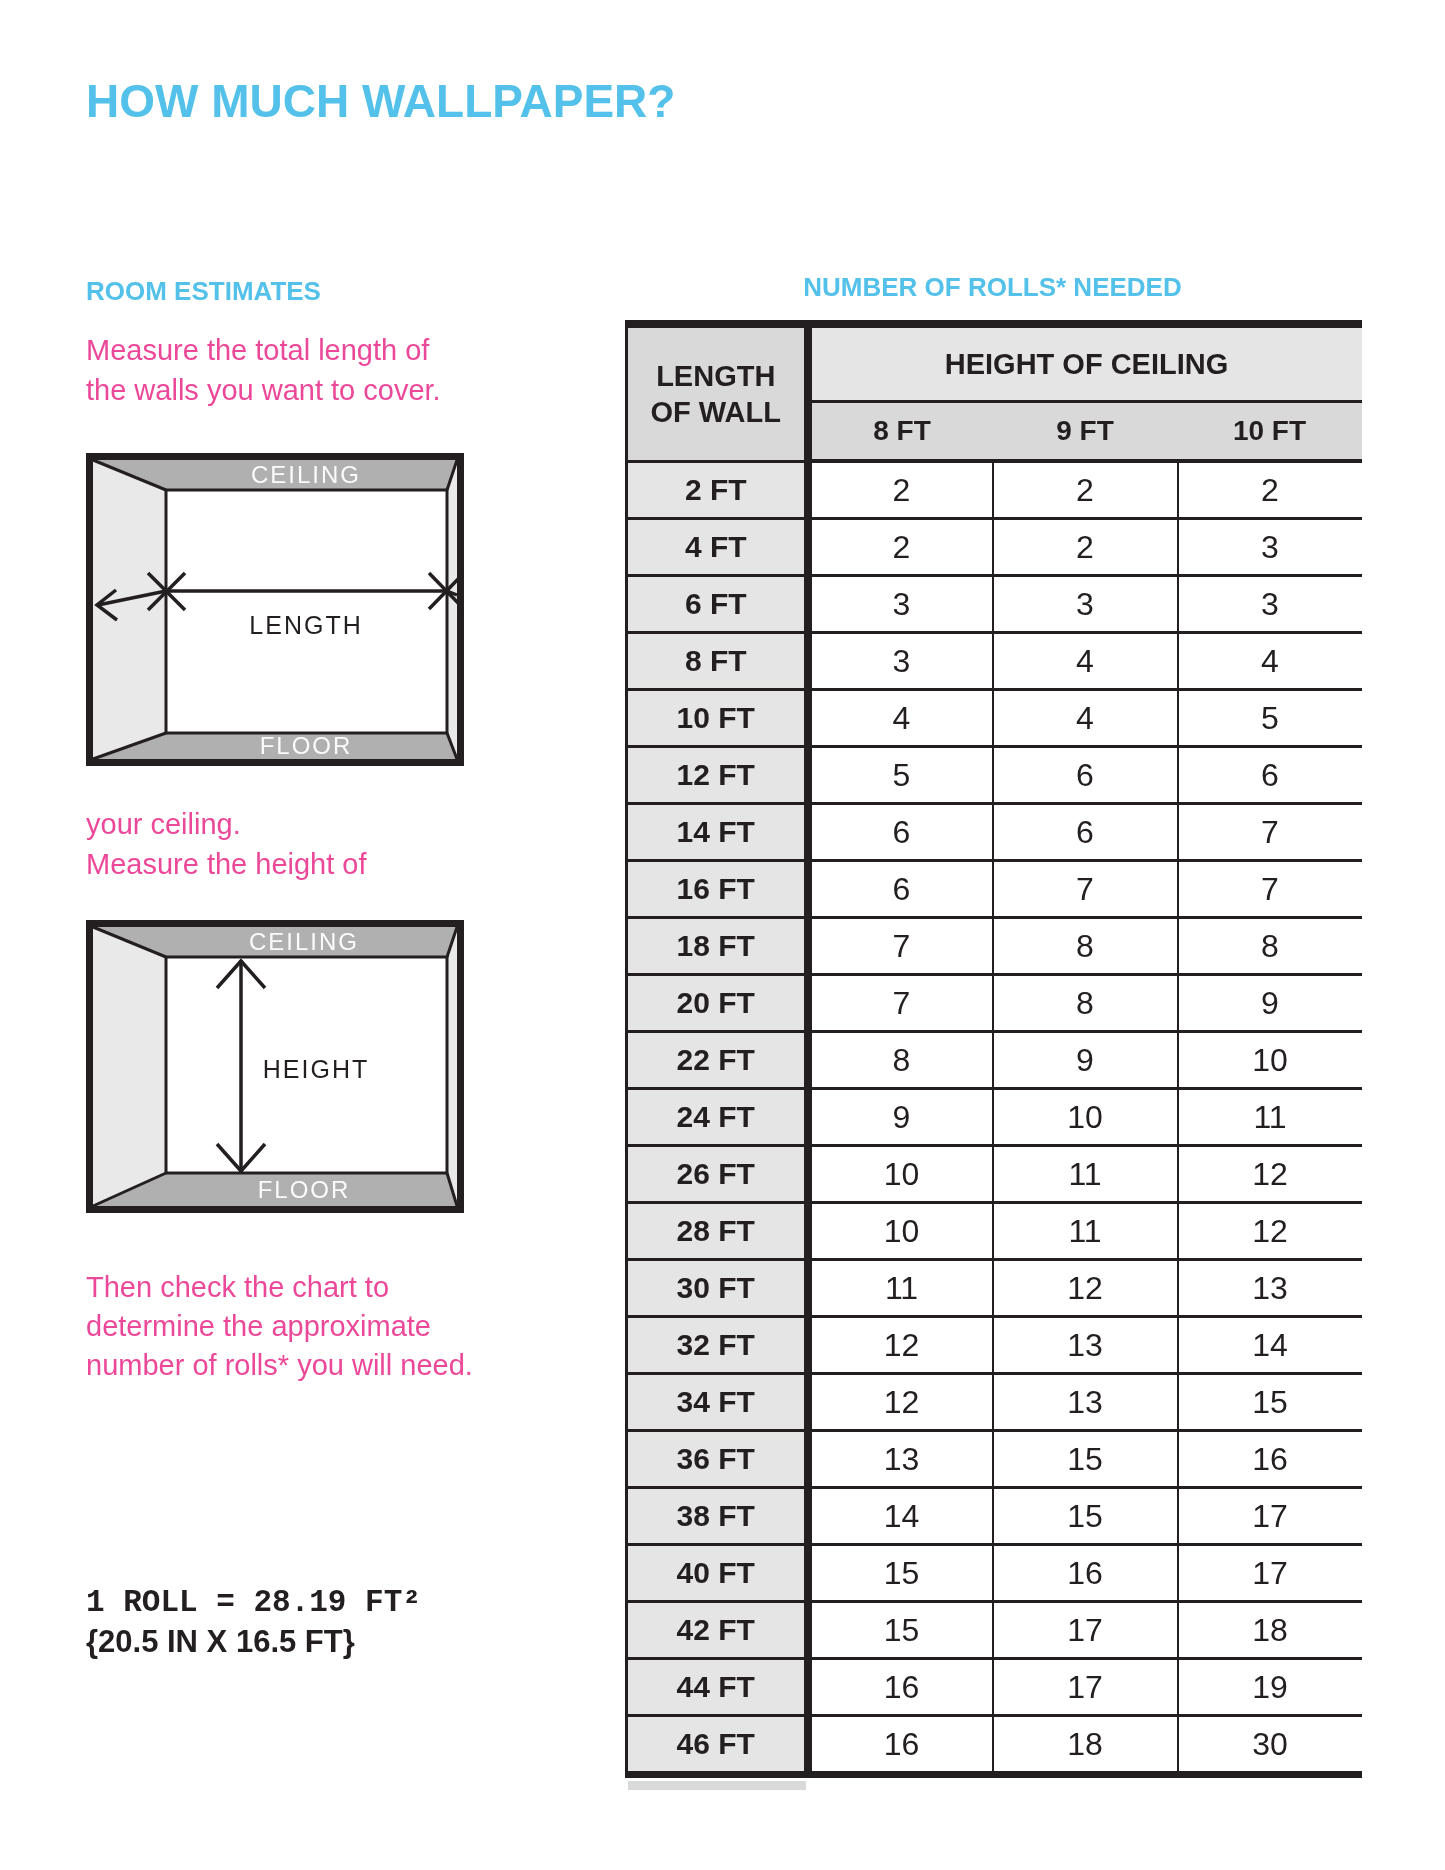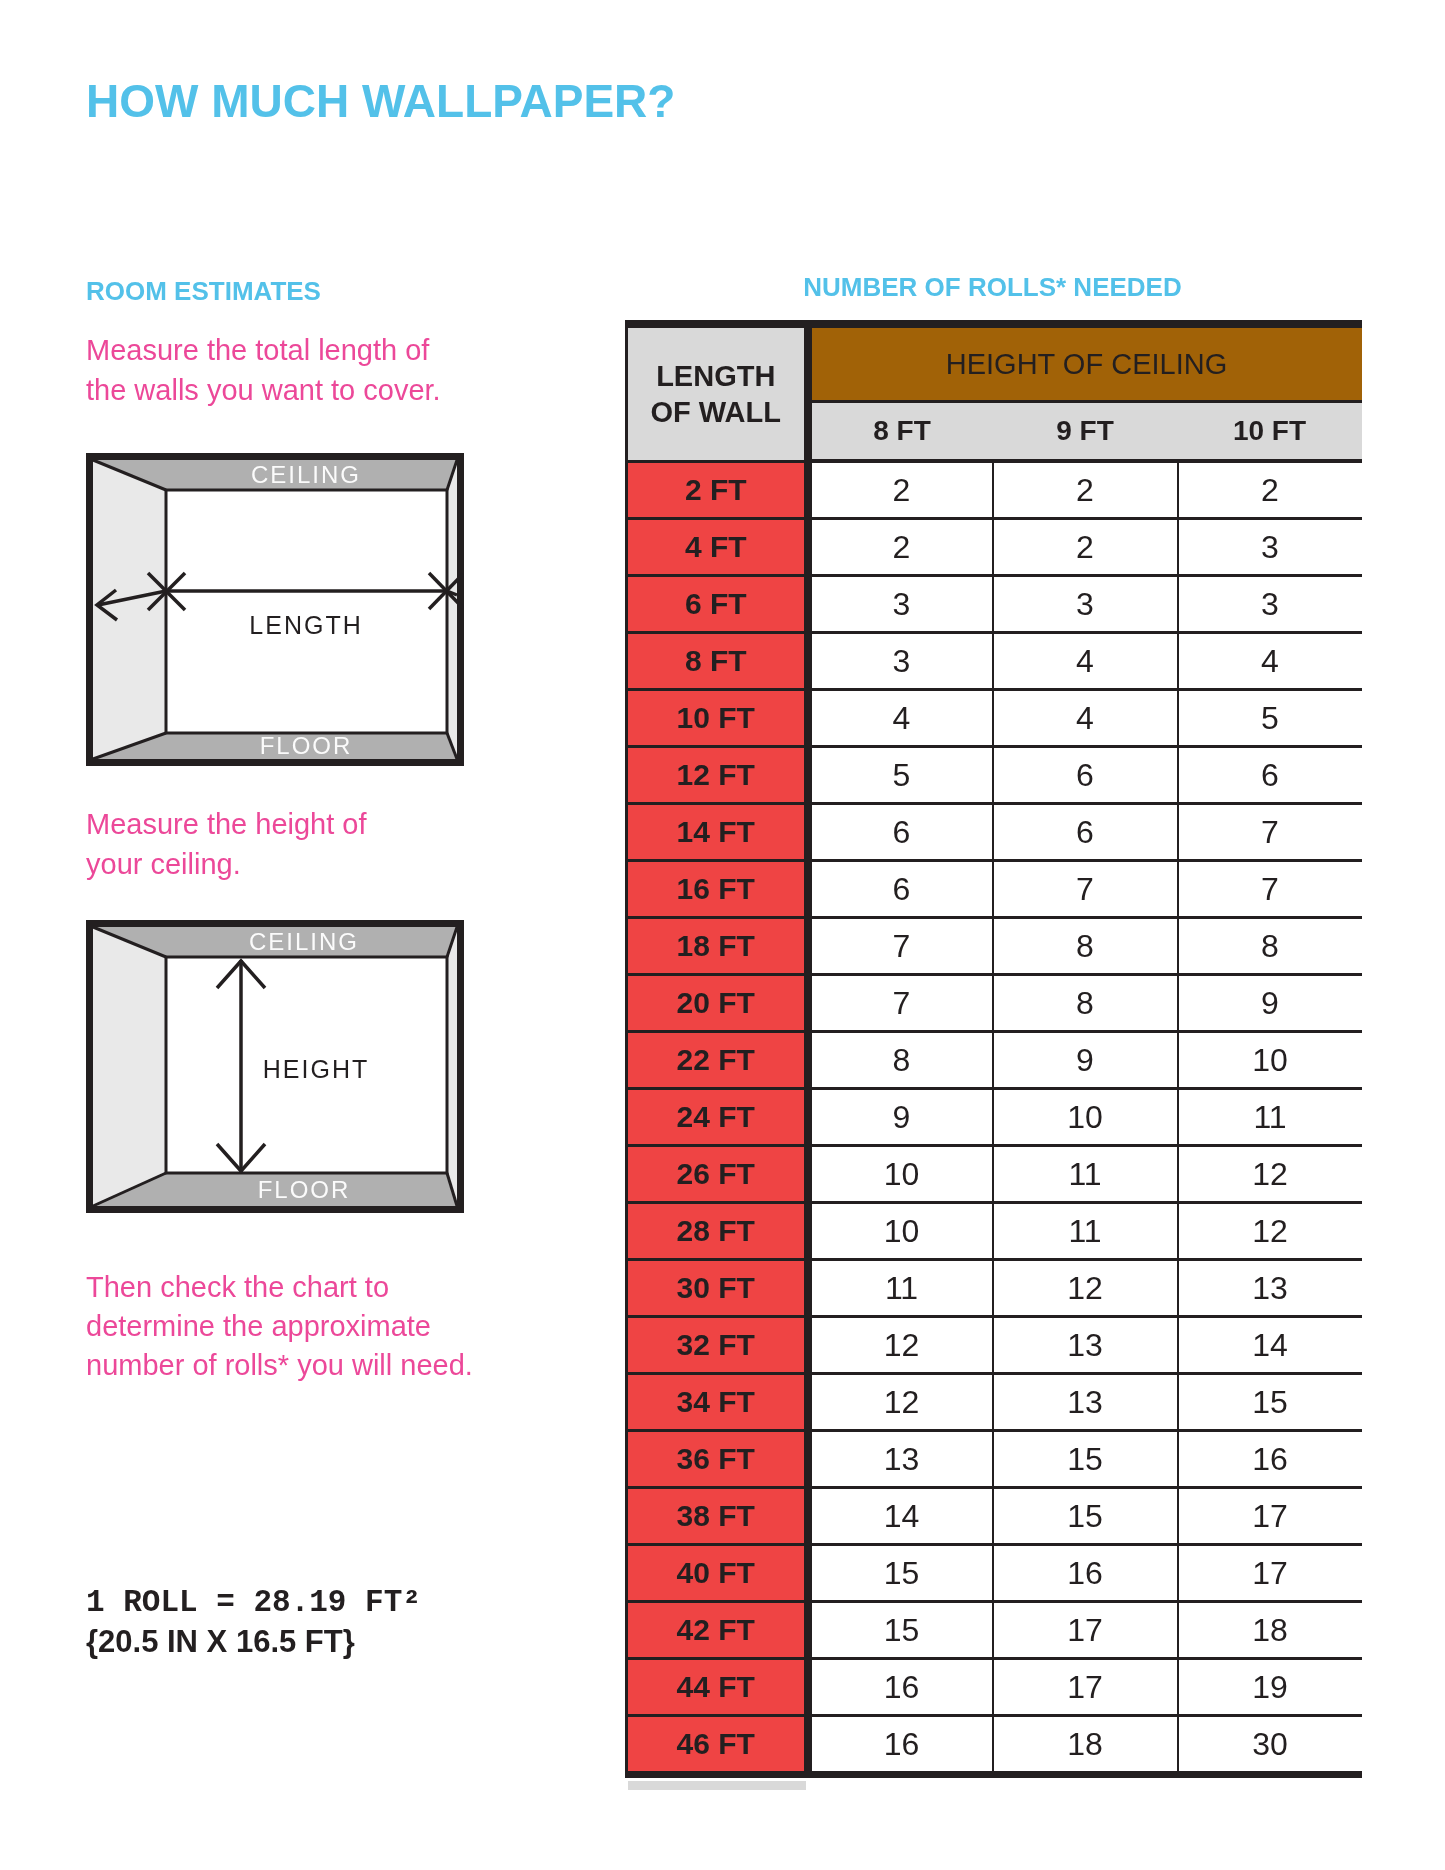--- a/index.html
+++ b/index.html
@@ -35,29 +35,29 @@
   
   .tbl-wrap { left:625px; top:320px; width:735px; }
   table.rolls { border-collapse:collapse; width:735px; table-layout:fixed; }
   table.rolls th, table.rolls td { padding:0; text-align:center; vertical-align:middle; }
 
   th.corner {
     background:#d9d9d9; border-top:8px solid #231f20; border-left:3px solid #231f20;
     border-right:8px solid #231f20; font-size:29px; font-weight:bold; line-height:36px;
   }
   th.group {
-    background:#a16207; border-top:8px solid #231f20; border-bottom:3px solid #231f20;
-    font-size:29px; font-weight:normal; height:72px;
+    background:#e5e5e5; border-top:8px solid #231f20; border-bottom:3px solid #231f20;
+    font-size:29px; font-weight:bold; height:72px;
   }
   th.colhead {
     background:#d9d9d9; border-bottom:4px solid #231f20;
     font-size:28px; font-weight:bold; height:56px;
   }
   tbody th.rowlabel {
-    background:#ef4444; border:3px solid #231f20; border-right:8px solid #231f20;
+    background:#e5e5e5; border:3px solid #231f20; border-right:8px solid #231f20;
     font-size:30px; font-weight:bold; height:54px;
   }
   tbody td.val {
     background:#ffffff; border:3px solid #231f20; border-left:2px solid #231f20;
     border-right:2px solid #231f20; font-size:32px; height:54px;
   }
   tbody td.val:last-child { border-right:none; }
   tbody tr:last-child th.rowlabel, tbody tr:last-child td.val { border-bottom:7px solid #231f20; }
   .tbl-stub { left:628px; top:1781px; width:178px; height:9px; background:#d9d9d9; }
 </style>
@@ -99,22 +99,22 @@
       <line x1="80" y1="138" x2="12" y2="152"></line>
       <polyline points="30,137 11,152 31,167"></polyline>
       <line x1="361" y1="138" x2="371" y2="142"></line>
     </g>
     <text x="220" y="30" text-anchor="middle" class="wall-label">CEILING</text>
     <text x="220" y="301" text-anchor="middle" class="wall-label">FLOOR</text>
     <text x="220" y="181" text-anchor="middle" class="dim-label">LENGTH</text>
   </svg>
 
   <div class="abs body-text p2">
+    <div>your ceiling.</div>
     <div>Measure the height of</div>
-    <div>your ceiling.</div>
   </div>
 
   <svg class="abs diagram2" width="378" height="293" viewBox="0 0 378 293">
     <rect x="0" y="0" width="378" height="293" fill="#ffffff"></rect>
     <polygon points="7,7 371,7 361,37 80,37" fill="#b0b0b0"></polygon>
     <polygon points="7,286 80,253 361,253 371,286" fill="#b0b0b0"></polygon>
     <polygon points="7,7 80,37 80,253 7,286" fill="#e9e9e9"></polygon>
     <polygon points="371,7 361,37 361,253 371,286" fill="#e9e9e9"></polygon>
     <rect x="80" y="37" width="281" height="216" fill="#ffffff" stroke="#231f20" stroke-width="3"></rect>
     <g stroke="#231f20" stroke-width="3">

